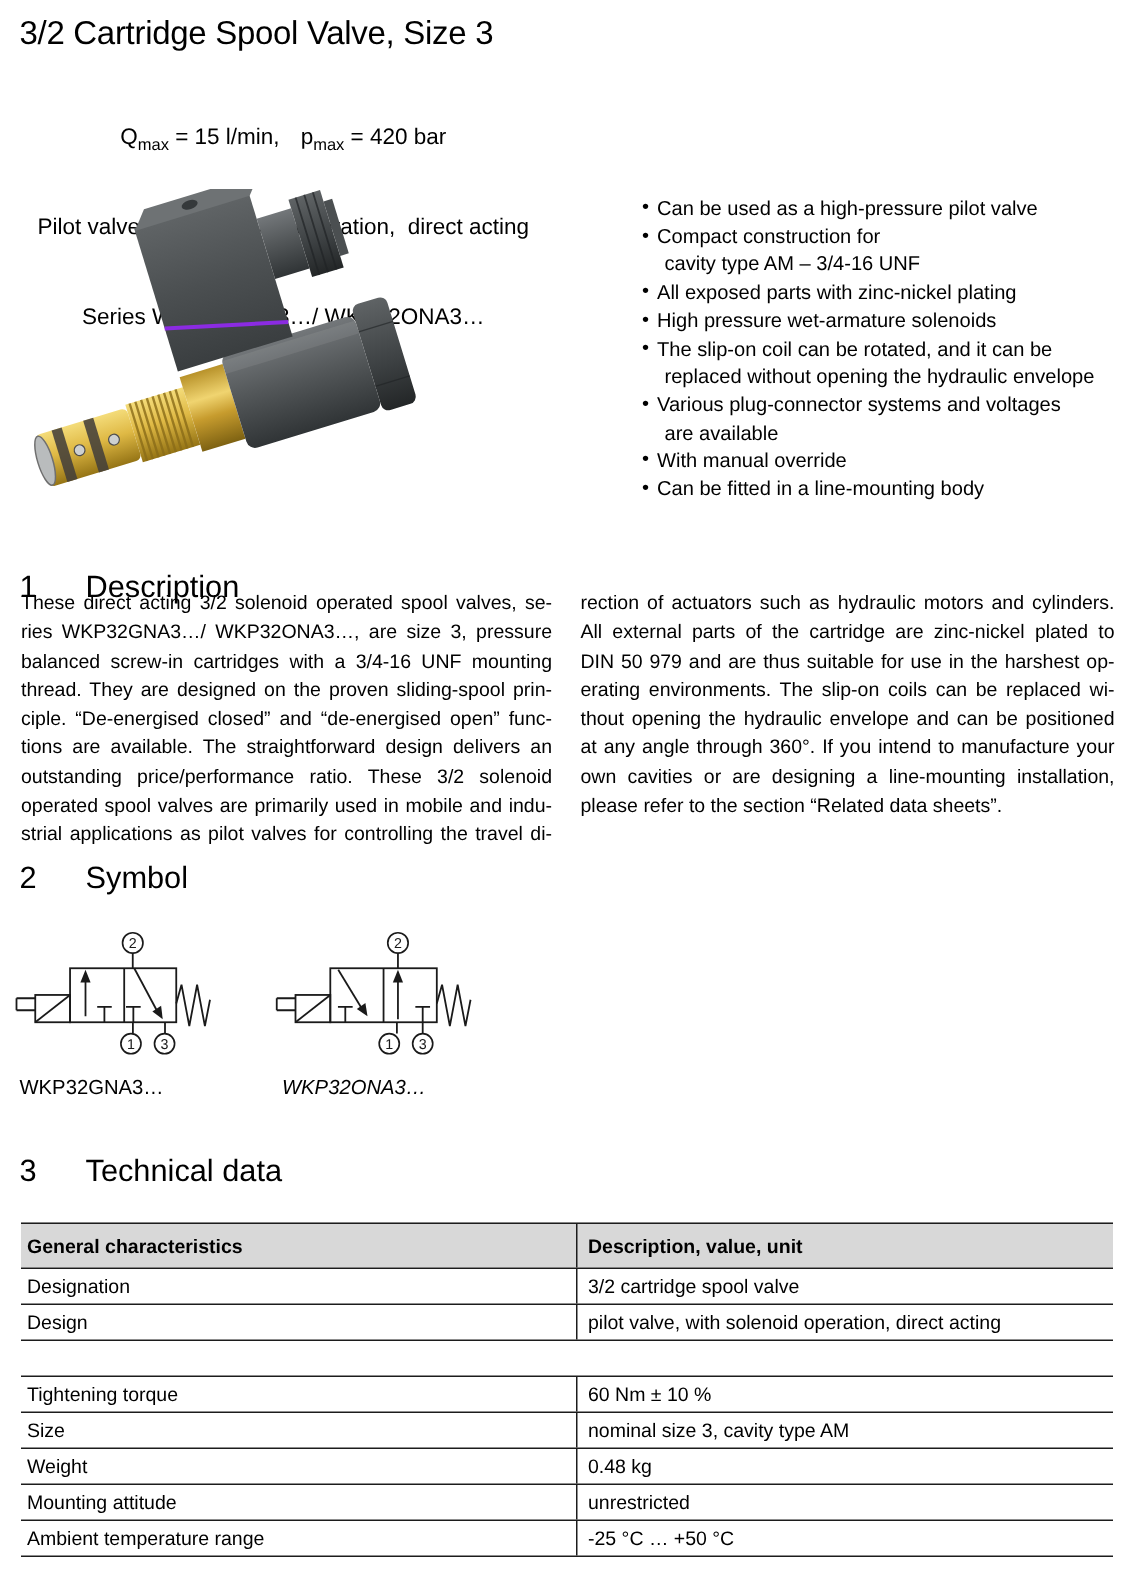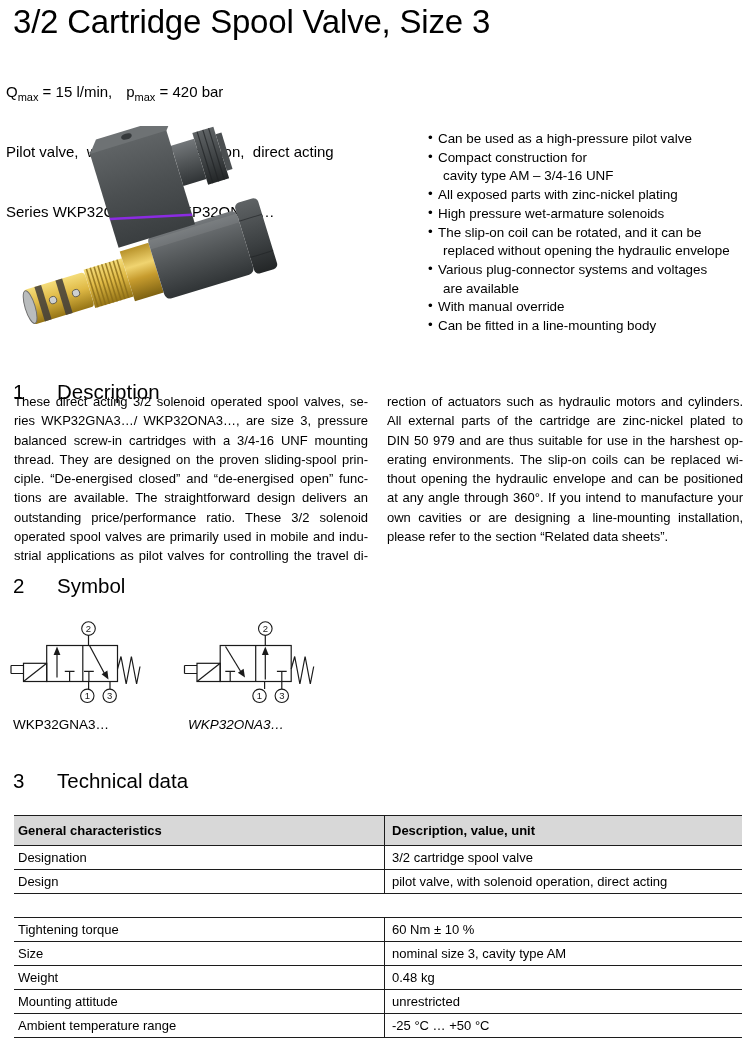--- a/index.html
+++ b/index.html
@@ -2,25 +2,25 @@
 <html><head>
 <meta charset="utf-8">
 <style>
   html,body { margin:0; padding:0; background:#ffffff; }
   .page {
     position:relative; width:756px; height:1050px; background:#ffffff;
     color:#000; font-family:"Liberation Sans", sans-serif; overflow:hidden;
   }
   .title {
     position:absolute; left:13px; top:5px;
-    font-size:33px; line-height:34px; font-weight:400; letter-spacing:-0.2px;
+    font-size:22px; line-height:34px; font-weight:400; letter-spacing:-0.2px;
   }
   .subtitle {
-    position:absolute; left:6px; top:42px;
-    font-size:15px; line-height:20px; white-space:pre-wrap;
+    position:absolute; left:25px; top:42px;
+    font-size:15px; line-height:20px; white-space:pre-wrap;text-align:center;
   }
   .subtitle sub { font-size:11px; line-height:0; }
   .pgap { margin-left:14px; }
 
   .photo-svg { position:absolute; left:15px; top:126px; }
 
   .features {
     position:absolute; left:428px; top:130px; width:322px;
     font-size:13.4px; line-height:18.7px;
   }

